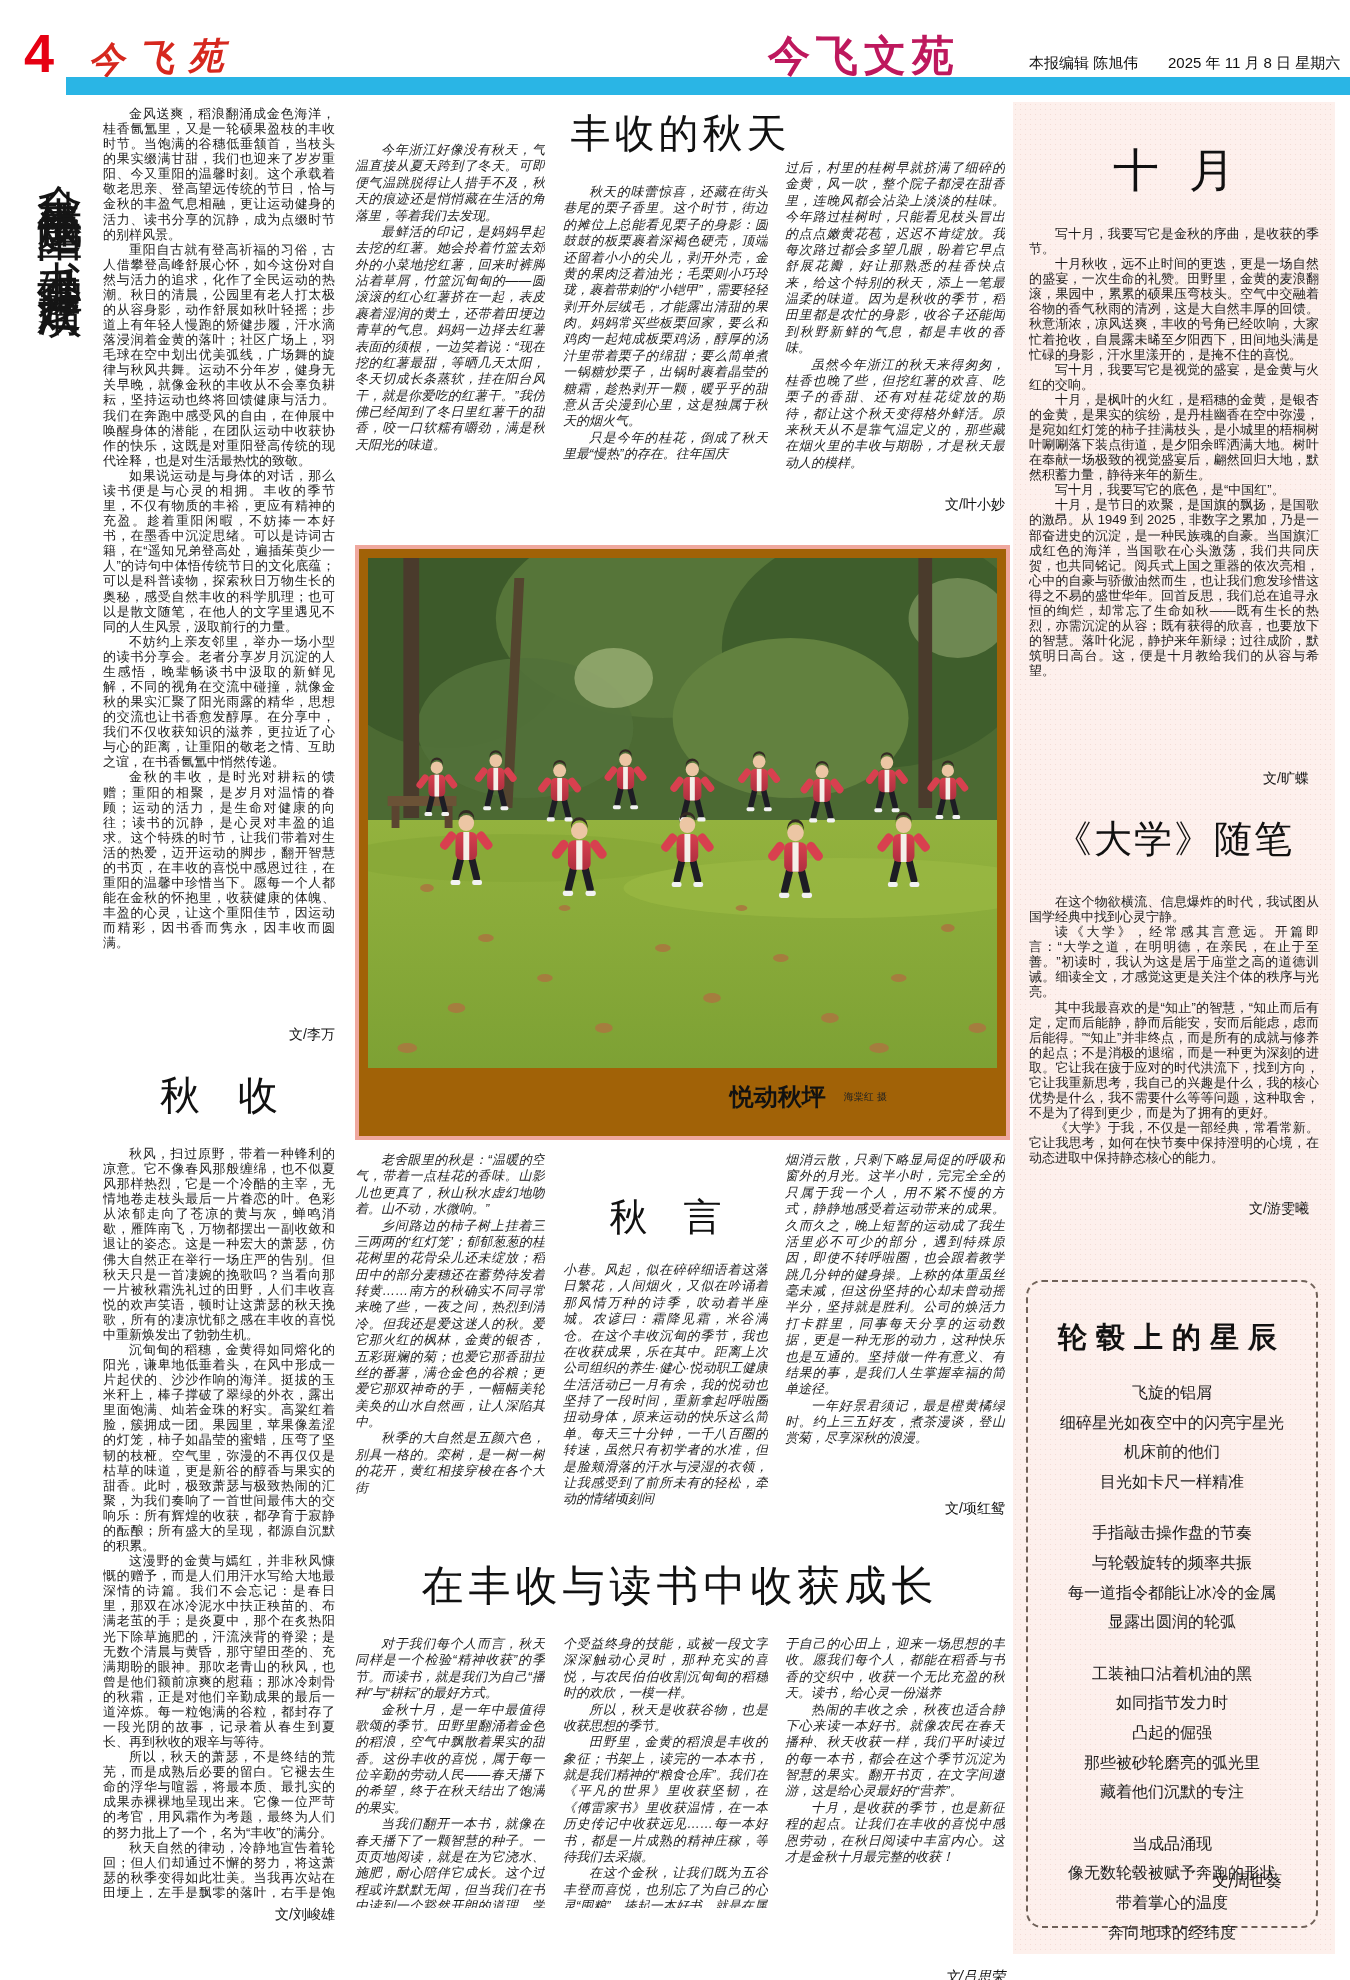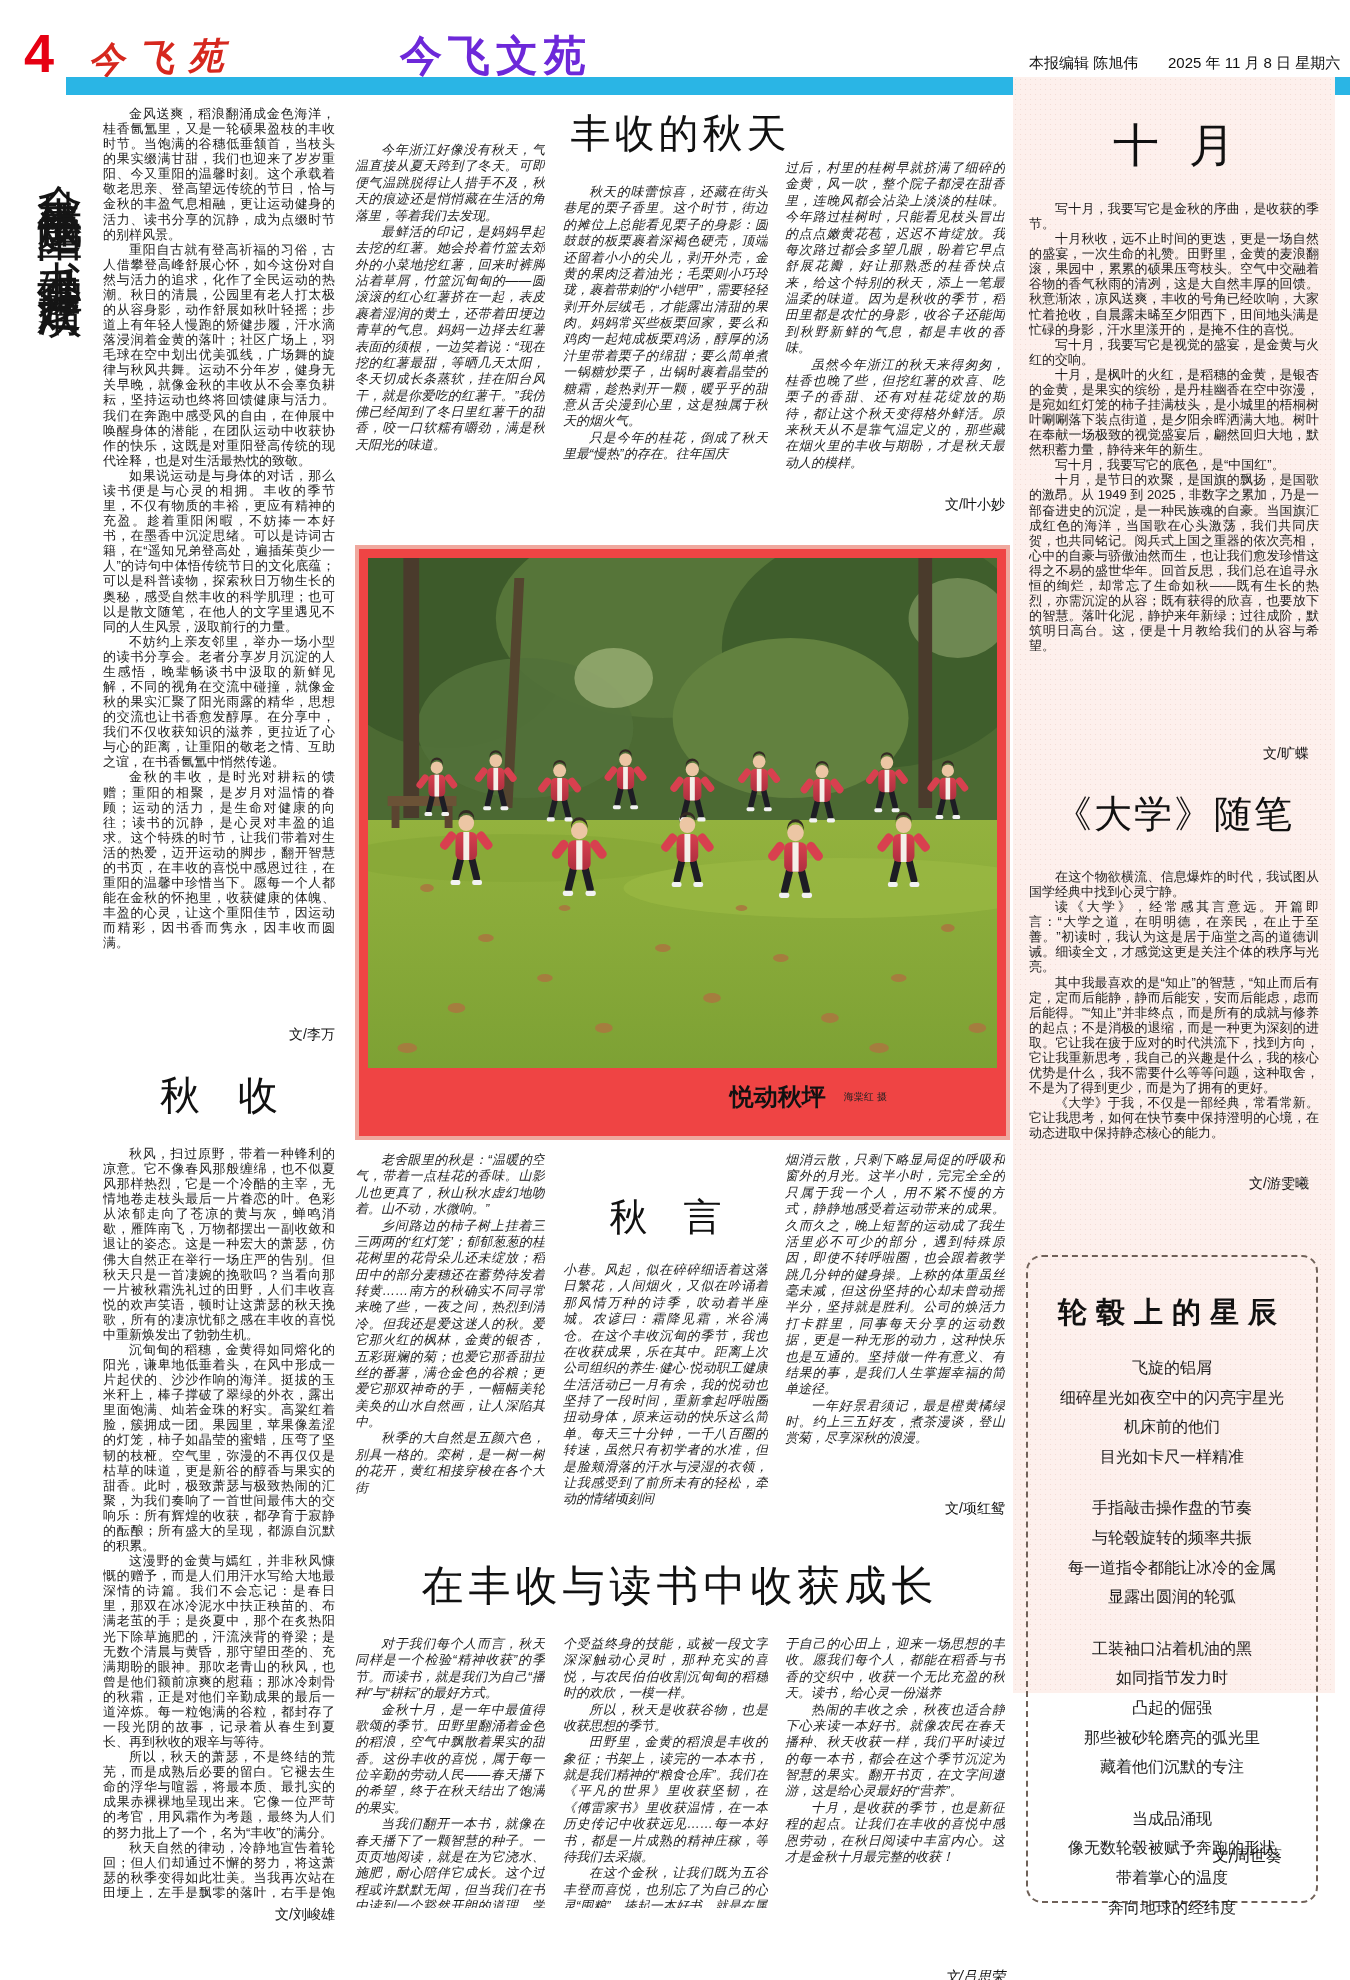--- a/index.html
+++ b/index.html
@@ -2,51 +2,51 @@
 <html><head>
 <meta charset="utf-8">
 <style>
   html,body{margin:0;padding:0;background:#9a9a9a;}
   #paper{position:relative;width:1350px;height:1980px;background:#ffffff;margin:0 auto;
          font-family:"Liberation Sans",sans-serif;color:#1c1c1c;overflow:hidden;}
   
   .pagenum{position:absolute;left:24px;top:26px;font-size:54px;font-weight:bold;color:#e60012;line-height:1;}
   .logo{position:absolute;left:88px;top:34px;font-family:"DejaVu Serif",serif;font-style:italic;
         font-weight:bold;font-size:36px;color:#d6281e;letter-spacing:14px;transform:rotate(-2deg);}
-  .masthead{position:absolute;left:400px;top:28px;width:560px;text-align:left;
-            font-size:42px;font-weight:900;letter-spacing:6px;color:#6d28d9;}
+  .masthead{position:absolute;left:400px;top:28px;width:560px;text-align:right;
+            font-size:42px;font-weight:900;letter-spacing:6px;color:#be185d;}
   .ed-line{position:absolute;top:54px;font-size:15px;color:#111;}
   .ed-name{left:1029px;}
   .ed-date{left:1168px;}
   .cyanbar{position:absolute;left:66px;top:77px;width:1284px;height:18px;background:#2ab5e5;}
   
   .col{position:absolute;overflow:hidden;text-align:justify;}
   .col p{margin:0;text-indent:2em;}
   .col p.cont{text-indent:0;}
   .body13 {font-size:13px;line-height:1.26;font-style:italic;}
   .body13t{font-size:13px;line-height:1.16;}
   .author{position:absolute;font-size:14px;color:#111;text-align:right;}
   .htitle{position:absolute;font-weight:200;color:#111;text-align:center;
           font-family:"Liberation Sans",sans-serif;}
   
   .vhead{position:absolute;left:30px;top:148px;height:820px;writing-mode:vertical-rl;
          text-orientation:upright;font-size:46px;font-weight:200;color:#151515;
          letter-spacing:6px;line-height:1.3;}
   .vgap{display:inline-block;height:34px;}
   
   .photobox{position:absolute;left:355px;top:545px;width:655px;height:595px;
-            border:4px solid #efa89e;background:#ef4444;box-sizing:border-box;}
+            border:4px solid #efa89e;background:#a16207;box-sizing:border-box;}
   .photo{position:absolute;left:9px;top:9px;right:9px;height:510px;overflow:hidden;background:#6c8747;}
   .photo svg{display:block;width:100%;height:100%;}
   .caption{position:absolute;left:9px;right:9px;top:524px;height:48px;display:flex;
            align-items:center;justify-content:flex-end;padding-right:110px;gap:18px;}
   .cap-title{font-size:24px;font-weight:bold;color:#111;}
   .cap-credit{font-size:10px;font-family:"DejaVu Serif",serif;color:#222;}
   
-  .rail{position:absolute;left:1013px;top:77px;width:322px;height:1616px;background:#fdf0ec;
+  .rail{position:absolute;left:1013px;top:102px;width:322px;height:1852px;background:#fdf0ec;
         background-image:radial-gradient(#f5ddd6 0.6px,transparent 0.6px);background-size:5px 5px;}
   .rail .col{left:16px;width:290px;}
   .rail .htitle{left:0;width:322px;}
   .poembox{position:absolute;left:13px;top:1178px;width:292px;height:648px;
            border:2px dashed #6f6158;border-radius:16px;box-sizing:border-box;}
   .poem-title{position:absolute;left:0;top:36px;width:100%;text-align:center;
               font-family:"DejaVu Serif",serif;font-weight:bold;font-size:29px;letter-spacing:9px;color:#111;}
   .stanzas{position:absolute;left:10px;top:96px;width:268px;text-align:center;
            font-family:"DejaVu Serif",serif;font-size:16px;line-height:1.85;color:#1a1a1a;}
   .stanza{margin-bottom:22px;}

